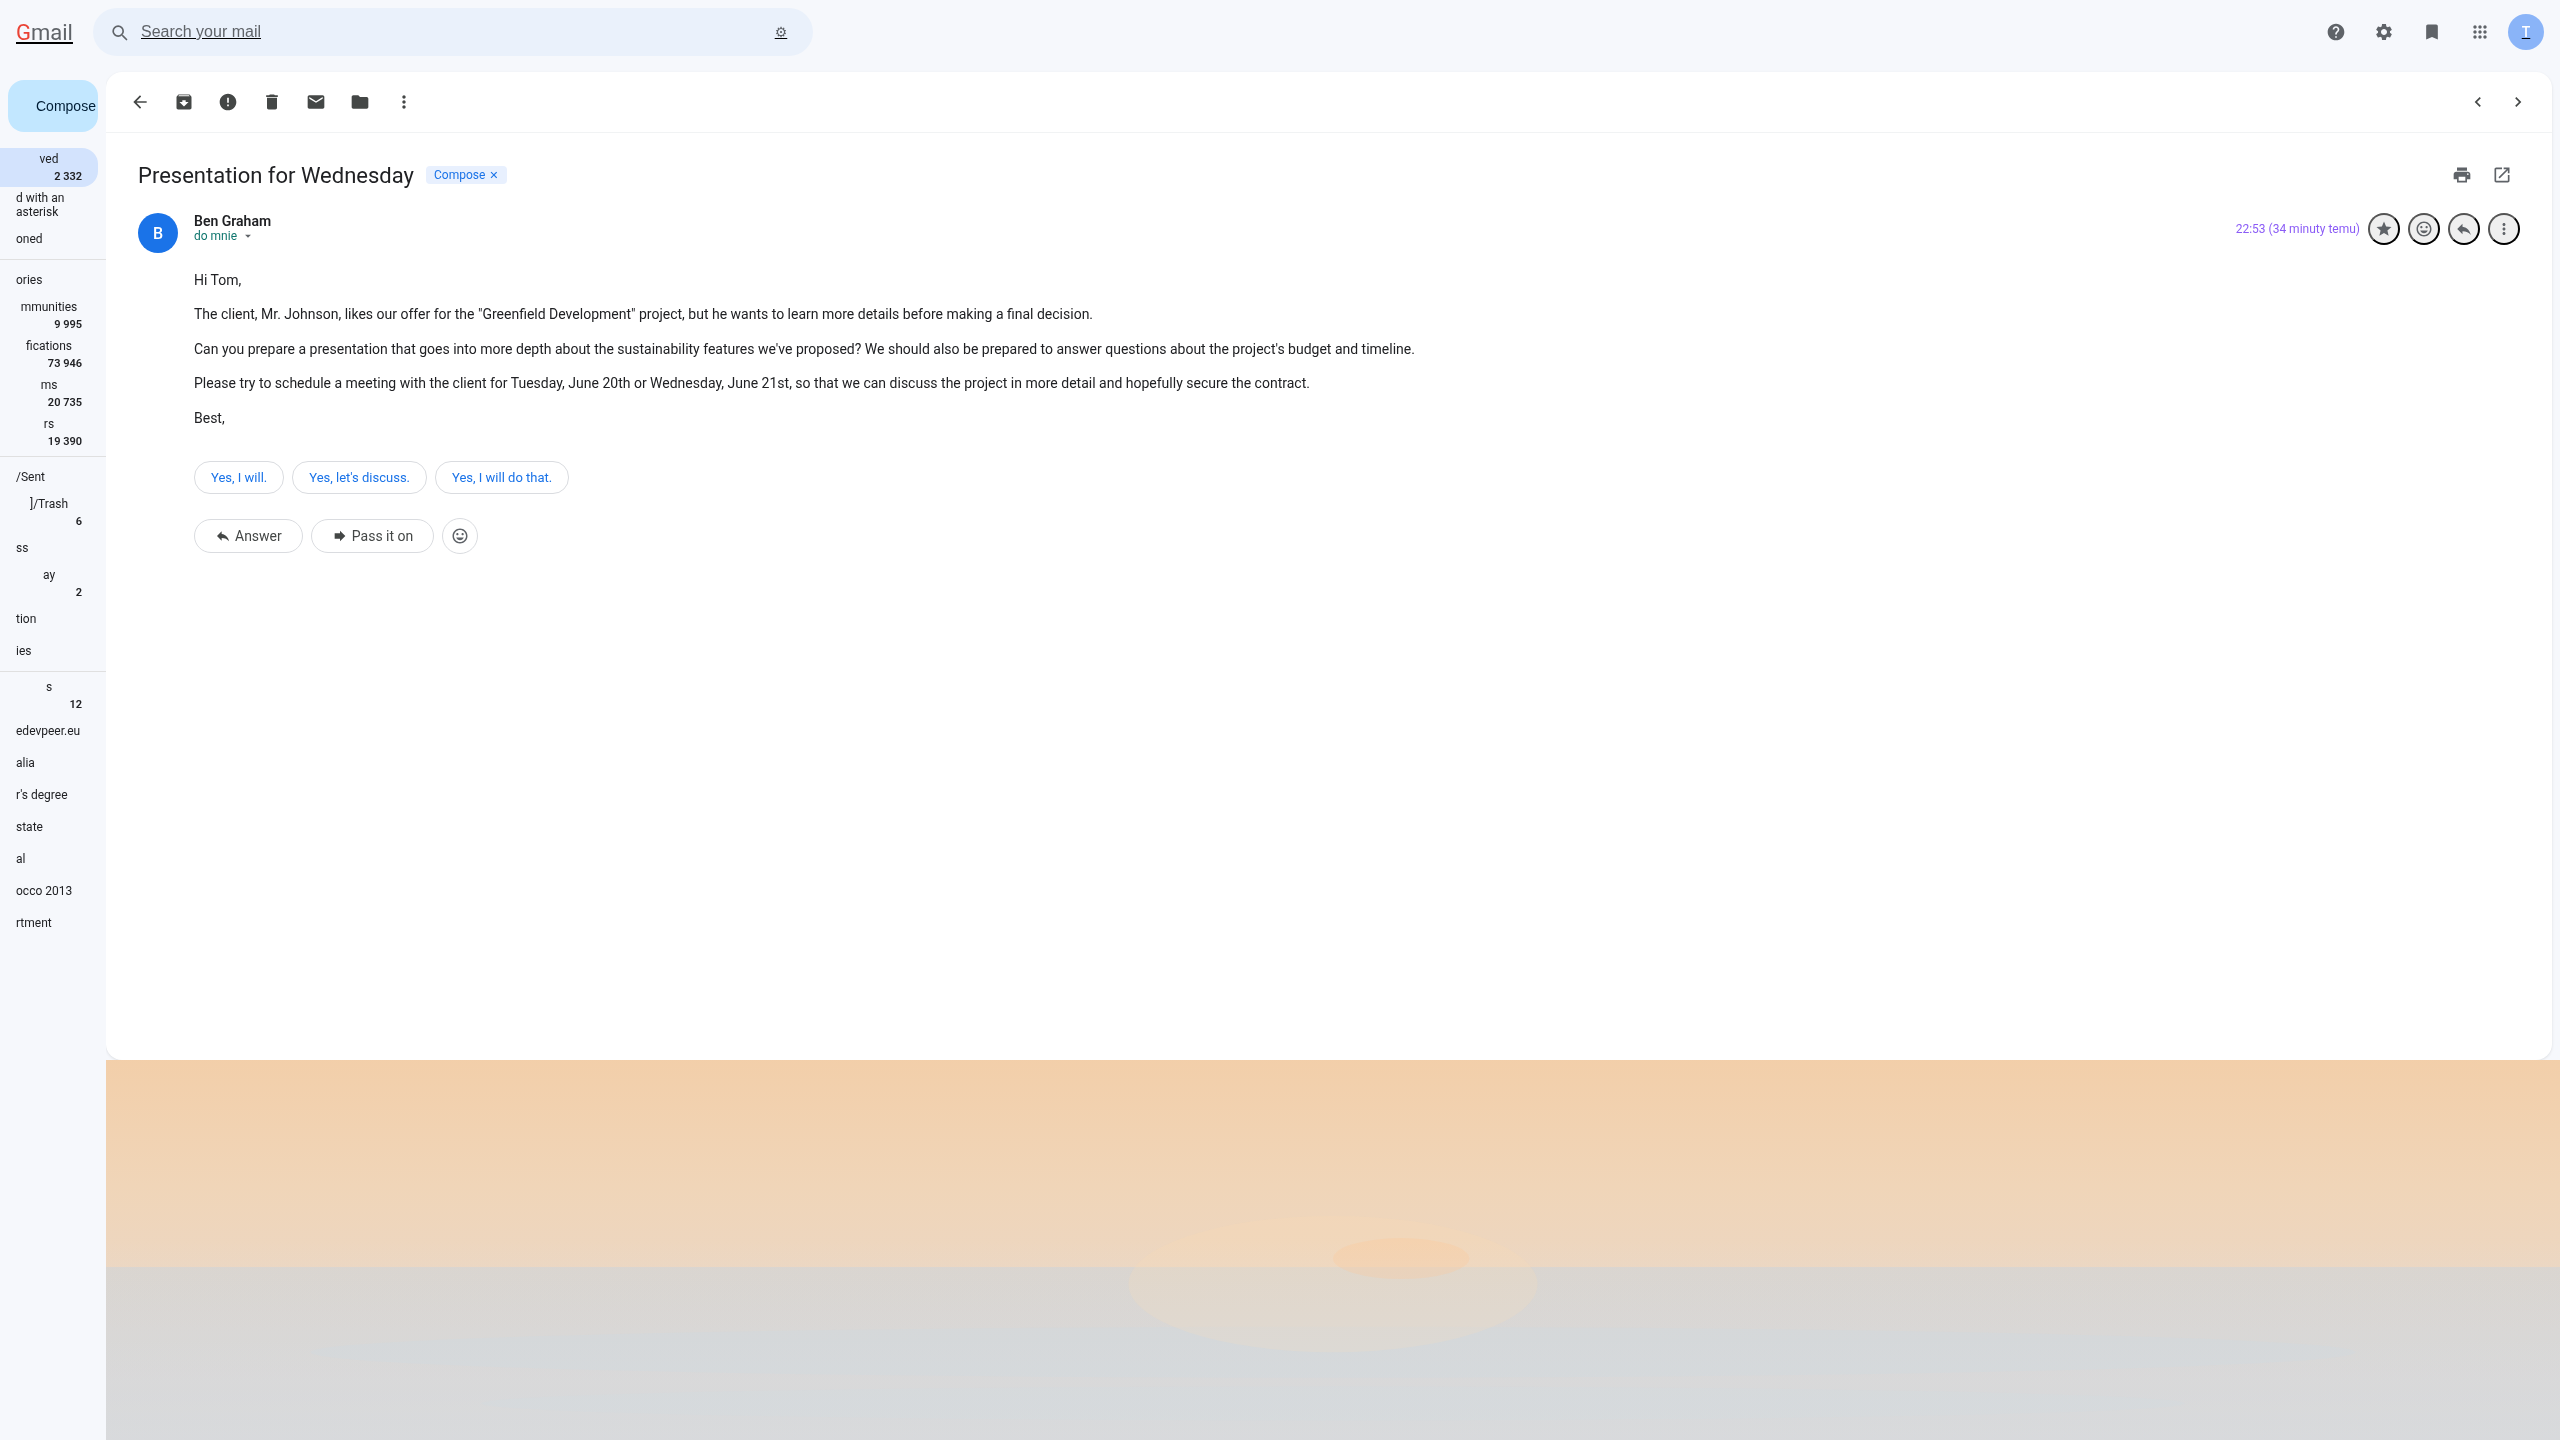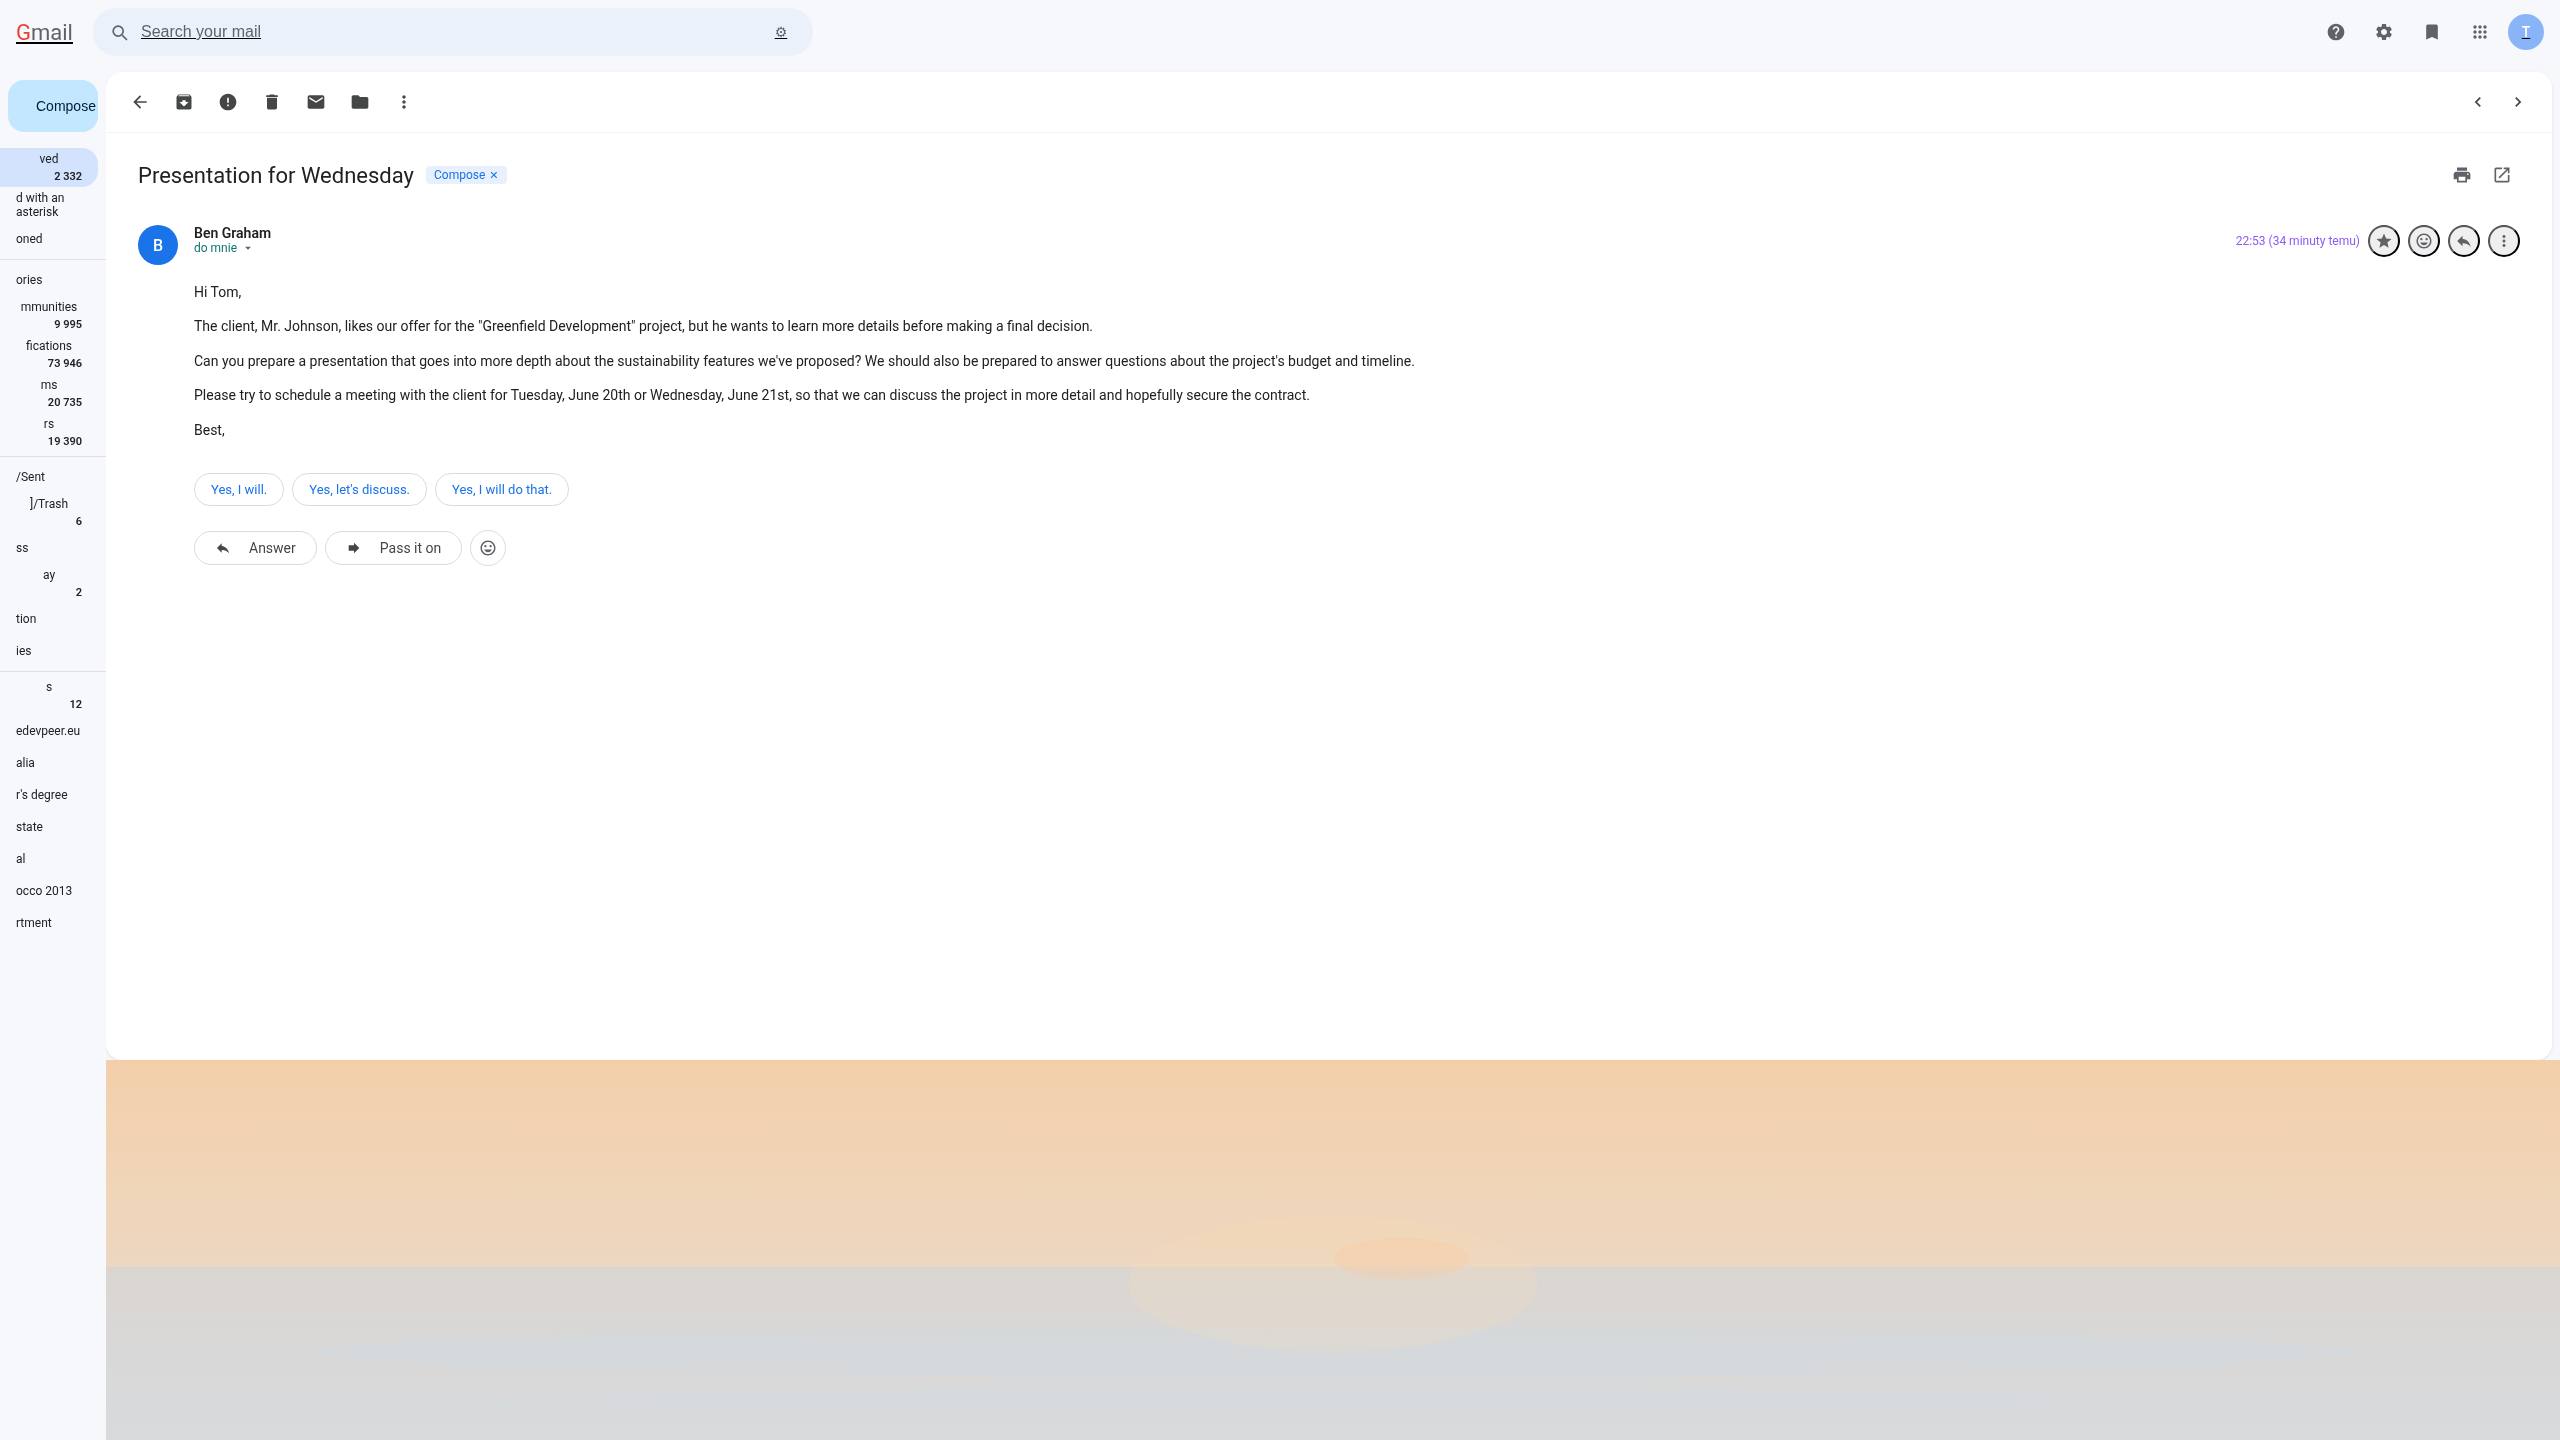--- a/index.html
+++ b/index.html
@@ -205,21 +205,21 @@
       flex: 1;
       overflow-y: auto;
       padding: 24px 32px;
     }
 
     
     .email-subject-row {
       display: flex;
       align-items: center;
       gap: 12px;
-      margin-bottom: 32px;
+      margin-bottom: 20px;
     }
     .email-subject {
       font-size: 22px;
       font-weight: 400;
       color: #202124;
     }
     .tag-received {
       background: #e8f0fe;
       color: #1a73e8;
       font-size: 12px;
@@ -322,21 +322,21 @@
     
     .action-buttons {
       display: flex;
       gap: 8px;
       margin: 4px 0 24px 56px;
       align-items: center;
     }
     .action-btn {
       display: flex;
       align-items: center;
-      gap: 18px;
+      gap: 4px;
       padding: 8px 20px;
       border-radius: 20px;
       border: 1px solid #dadce0;
       background: white;
       font-size: 14px;
       color: #444746;
       cursor: pointer;
       font-family: inherit;
     }
     .emoji-btn {

